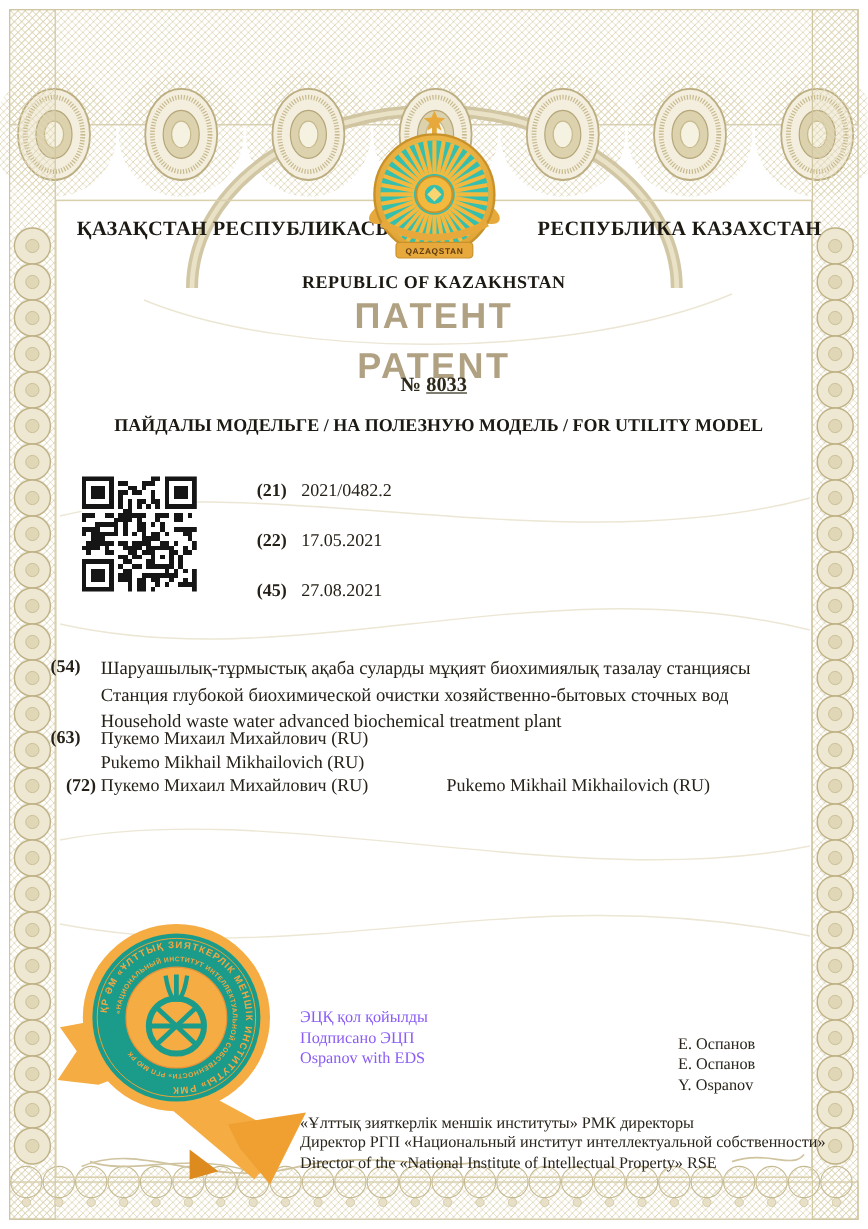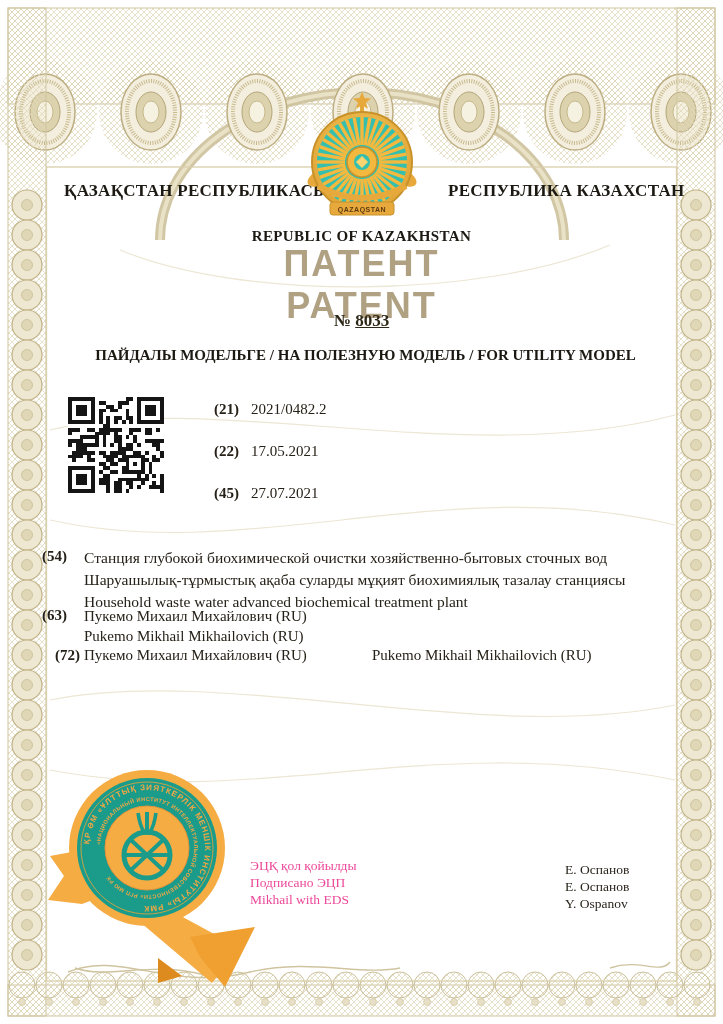--- a/index.html
+++ b/index.html
@@ -8,36 +8,36 @@
     background:#ffffff;
     font-family:"Liberation Serif","DejaVu Serif",serif;
     color:#262118;
   }
   .abs{position:absolute;}
   .hdr{font-size:17px;font-weight:bold;color:#1c1812;letter-spacing:.3px;white-space:nowrap;}
   .country-en{top:228px;left:0;width:723px;text-align:center;font-size:15px;font-weight:bold;color:#1c1812;letter-spacing:.4px;}
   .patent-word{
     left:0;width:723px;text-align:center;
     font-family:"Liberation Sans","DejaVu Sans",sans-serif;
-    font-weight:bold;font-size:36px;line-height:27px;letter-spacing:2px;
+    font-weight:bold;font-size:30px;line-height:27px;letter-spacing:2px;
     color:#b1a183;
   }
   .number-line{top:311px;left:0;width:723px;text-align:center;font-size:17px;font-weight:bold;color:#2e2818;}
   .number-line .num{text-decoration:underline;}
   .subtitle{top:347px;left:4px;width:723px;text-align:center;font-size:15px;font-weight:bold;color:#1c1812;}
   .qr-box{left:68px;top:397px;width:96px;height:96px;background:#fff;}
   .frow{font-size:15px;color:#262118;white-space:nowrap;}
   .fcode{position:absolute;left:214px;font-weight:bold;}
   .fval{position:absolute;left:251px;}
   .code-col{position:absolute;left:42px;font-size:15px;font-weight:bold;white-space:nowrap;}
   .block-lines{position:absolute;left:84px;font-size:15.5px;line-height:22px;white-space:nowrap;color:#262118;}
   .block-lines.lh20{line-height:20px;font-size:15px;}
   .i72-lat{position:absolute;left:372px;top:647px;font-size:15px;white-space:nowrap;}
   .i72-cyr{position:absolute;left:84px;top:647px;font-size:15px;white-space:nowrap;}
-  .sig-labels{left:250px;top:857px;font-size:13.5px;line-height:17.2px;color:#ec4899;}
+  .sig-labels{left:250px;top:839px;font-size:13.5px;line-height:17.2px;color:#8b5cf6;}
   .sig-names{left:565px;top:861px;font-size:13.5px;line-height:17.2px;color:#2a251c;}
   .director{left:250px;top:928px;width:440px;font-size:13.5px;line-height:16.4px;color:#2a251c;white-space:nowrap;}
   .seal-wrap{left:40px;top:752px;width:320px;height:248px;}
   .emblem-wrap{left:302px;top:90px;width:120px;height:136px;}
   .border-svg{left:0;top:0;width:723px;height:1024px;pointer-events:none;}
 </style>
 </head>
 <body>
 
 <div class="page">
@@ -680,27 +680,27 @@
   <div class="abs frow" style="top:401px;left:0;width:723px;">
     <span class="fcode">(21)</span>
     <span class="fval">2021/0482.2</span>
   </div>
   <div class="abs frow" style="top:443px;left:0;width:723px;">
     <span class="fcode">(22)</span>
     <span class="fval">17.05.2021</span>
   </div>
   <div class="abs frow" style="top:485px;left:0;width:723px;">
     <span class="fcode">(45)</span>
-    <span class="fval">27.07.2021</span>
+    <span class="fval">27.08.2021</span>
   </div>
 
   <div class="code-col" style="top:548px;">(54)</div>
   <div class="block-lines" style="top:547px;">
+    <div>Шаруашылық-тұрмыстық ақаба суларды мұқият биохимиялық тазалау станциясы</div>
     <div>Станция глубокой биохимической очистки хозяйственно-бытовых сточных вод</div>
-    <div>Шаруашылық-тұрмыстық ақаба суларды мұқият биохимиялық тазалау станциясы</div>
     <div>Household waste water advanced biochemical treatment plant</div>
   </div>
 
   <div class="code-col" style="top:607px;">(63)</div>
   <div class="block-lines lh20" style="top:606px;">
     <div>Пукемо Михаил Михайлович (RU)</div>
     <div>Pukemo Mikhail Mikhailovich (RU)</div>
   </div>
 
   <div class="code-col" style="top:647px;margin-left:13px;">(72)</div>
@@ -739,22 +739,27 @@
         <path d="M98,61 Q100,74 104,80" stroke-width="3.6"></path>
         <path d="M116,61 Q114,74 110,80" stroke-width="3.6"></path>
         <path d="M99,81 H115" stroke-width="3.6"></path>
       </g>
     </svg>
   </div>
 
   <div class="abs sig-labels">
     <div>ЭЦҚ қол қойылды</div>
     <div>Подписано ЭЦП</div>
-    <div>Mikhail with EDS</div>
+    <div>Ospanov with EDS</div>
   </div>
   <div class="abs sig-names">
     <div>Е. Оспанов</div>
     <div>Е. Оспанов</div>
     <div>Y. Ospanov</div>
   </div>
 
+  <div class="abs director">
+    <div>«Ұлттық зияткерлік меншік институты» РМК директоры</div>
+    <div>Директор РГП «Национальный институт интеллектуальной собственности»</div>
+    <div>Director of the «National Institute of Intellectual Property» RSE</div>
+  </div>
 
 </div>
 
 </body></html>

